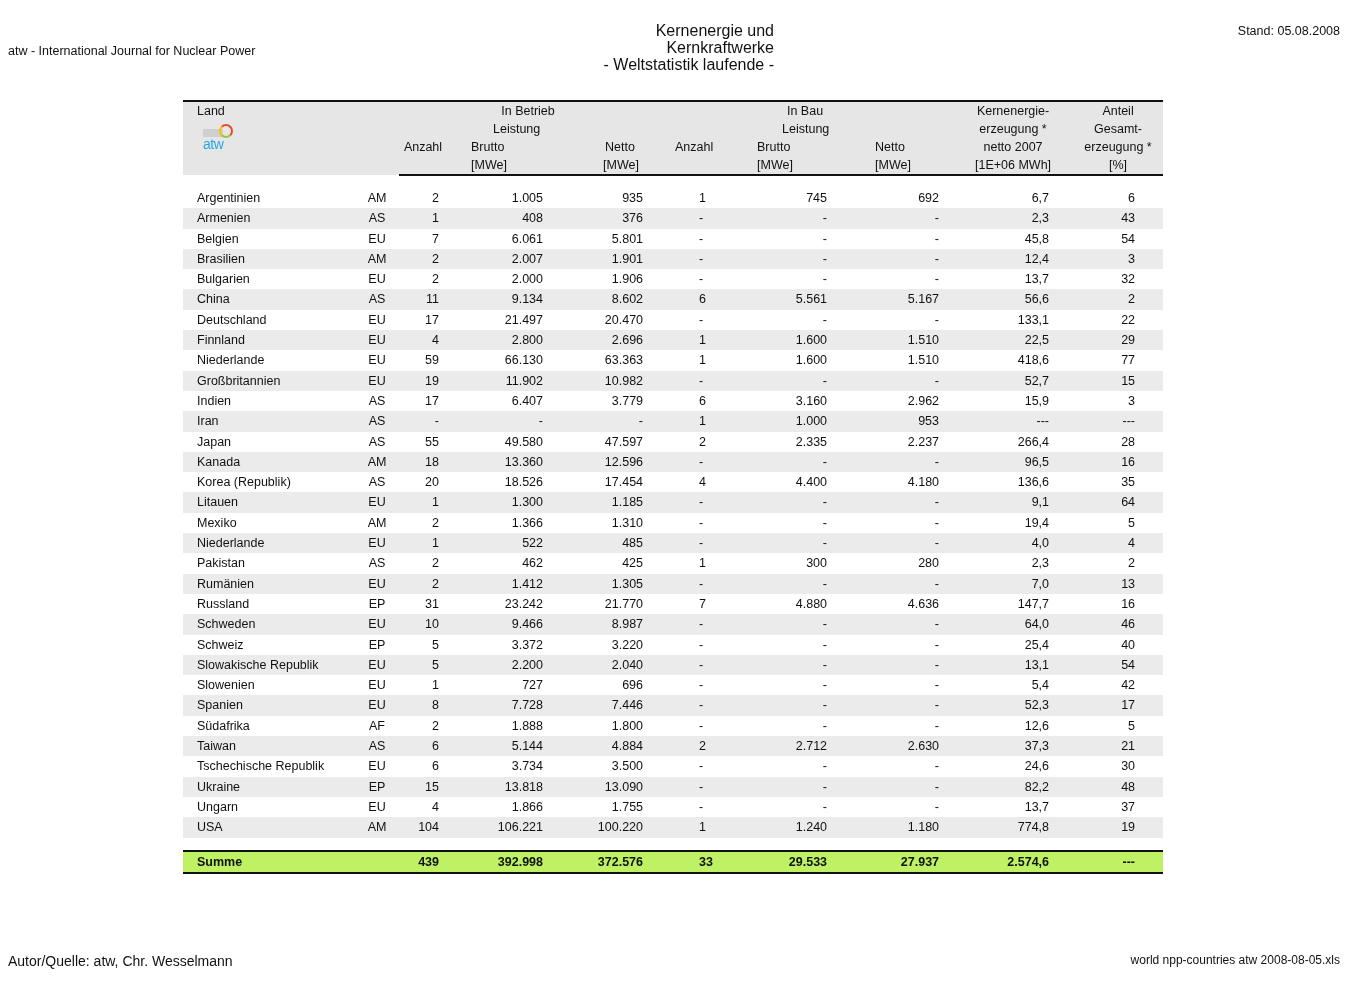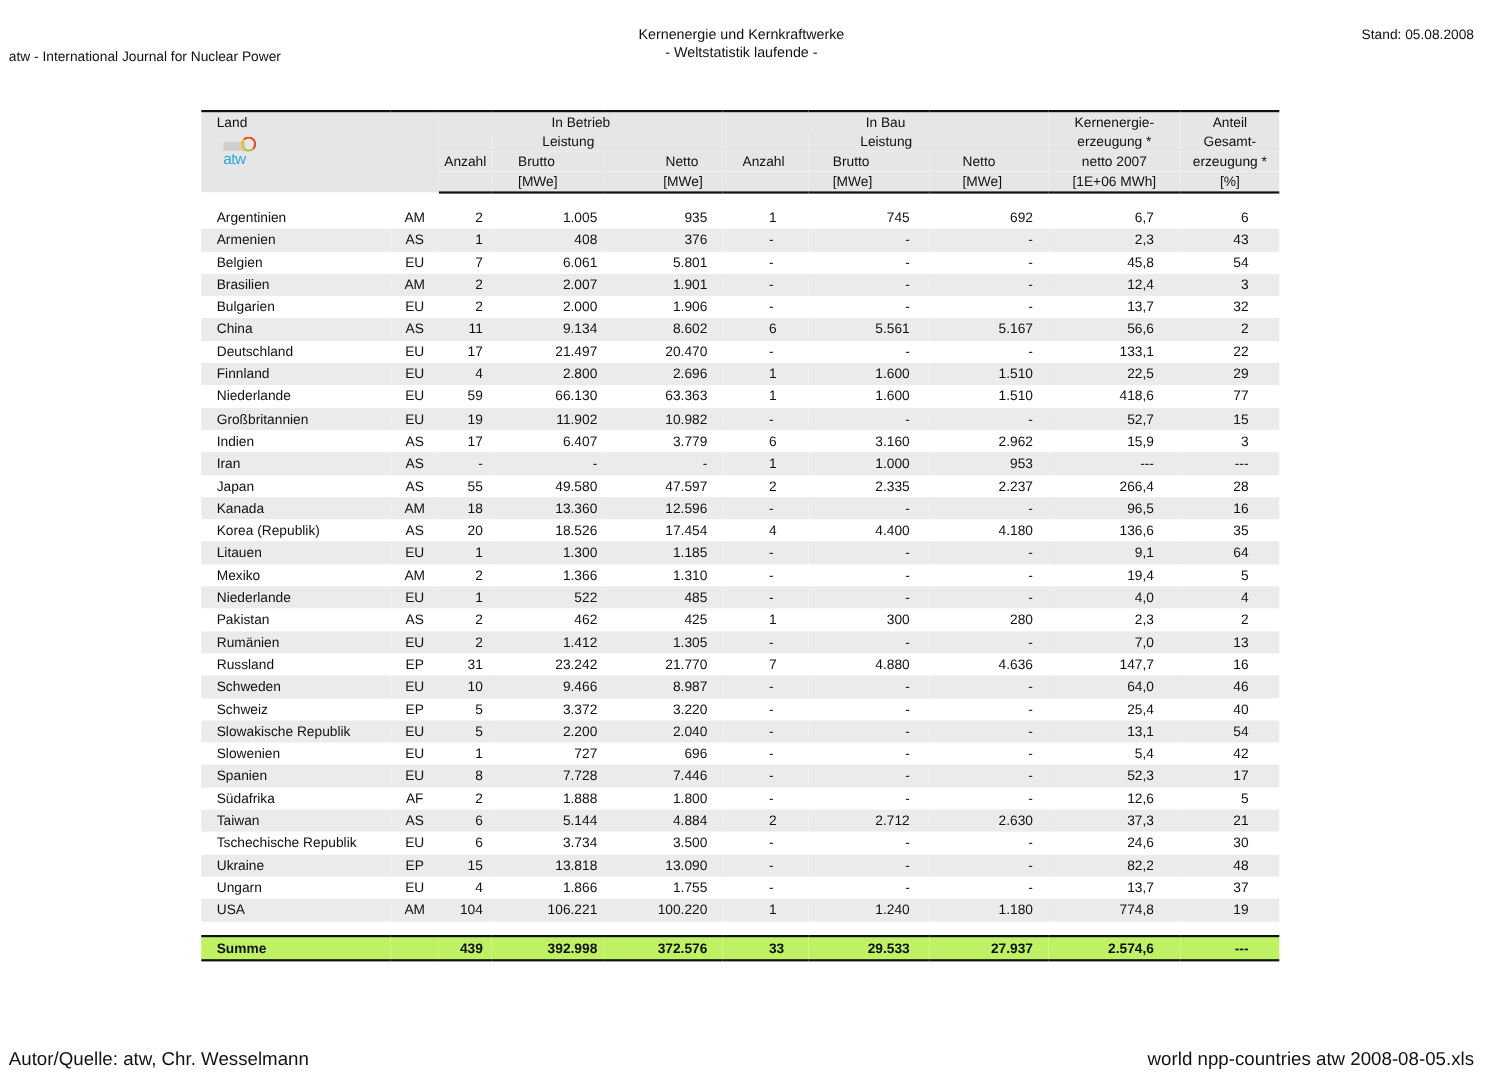--- a/index.html
+++ b/index.html
@@ -1,24 +1,24 @@
 <!DOCTYPE html>
 <html><head>
 <meta charset="utf-8">
 <style>
   html, body { margin: 0; padding: 0; background: #ffffff; }
   body {
     width: 1370px; height: 982px; position: relative; overflow: hidden;
     font-family: "Liberation Sans", sans-serif; color: #111;
   }
   .hdr-left { position: absolute; left: 8px; top: 24px; font-size: 12.5px; margin-top: 20px; }
-  .hdr-center { position: absolute; left: 574px; top: 22px; width: 200px; text-align: center; font-size: 13px; line-height: 17px; }
+  .hdr-center { position: absolute; left: 574px; top: 22px; width: 200px; text-align: right; font-size: 16px; line-height: 17px; }
   .hdr-right { position: absolute; right: 30px; top: 24px; font-size: 12.5px; }
-  .ftr-left { position: absolute; left: 8px; top: 953px; font-size: 17px; }
-  .ftr-right { position: absolute; right: 30px; top: 953px; font-size: 17px; }
+  .ftr-left { position: absolute; left: 8px; top: 953px; font-size: 14px; }
+  .ftr-right { position: absolute; right: 30px; top: 953px; font-size: 12px; }
 
   .tbl-wrap { position: absolute; left: 183px; top: 100px; width: 980px; }
   table { border-collapse: collapse; width: 980px; font-size: 12.5px; table-layout: fixed; }
   col.c-land { width: 172px; }
   col.c-reg { width: 44px; }
   col.c-anz1 { width: 48px; }
   col.c-br1 { width: 102px; }
   col.c-ne1 { width: 108px; }
   col.c-anz2 { width: 78px; }
   col.c-br2 { width: 110px; }

